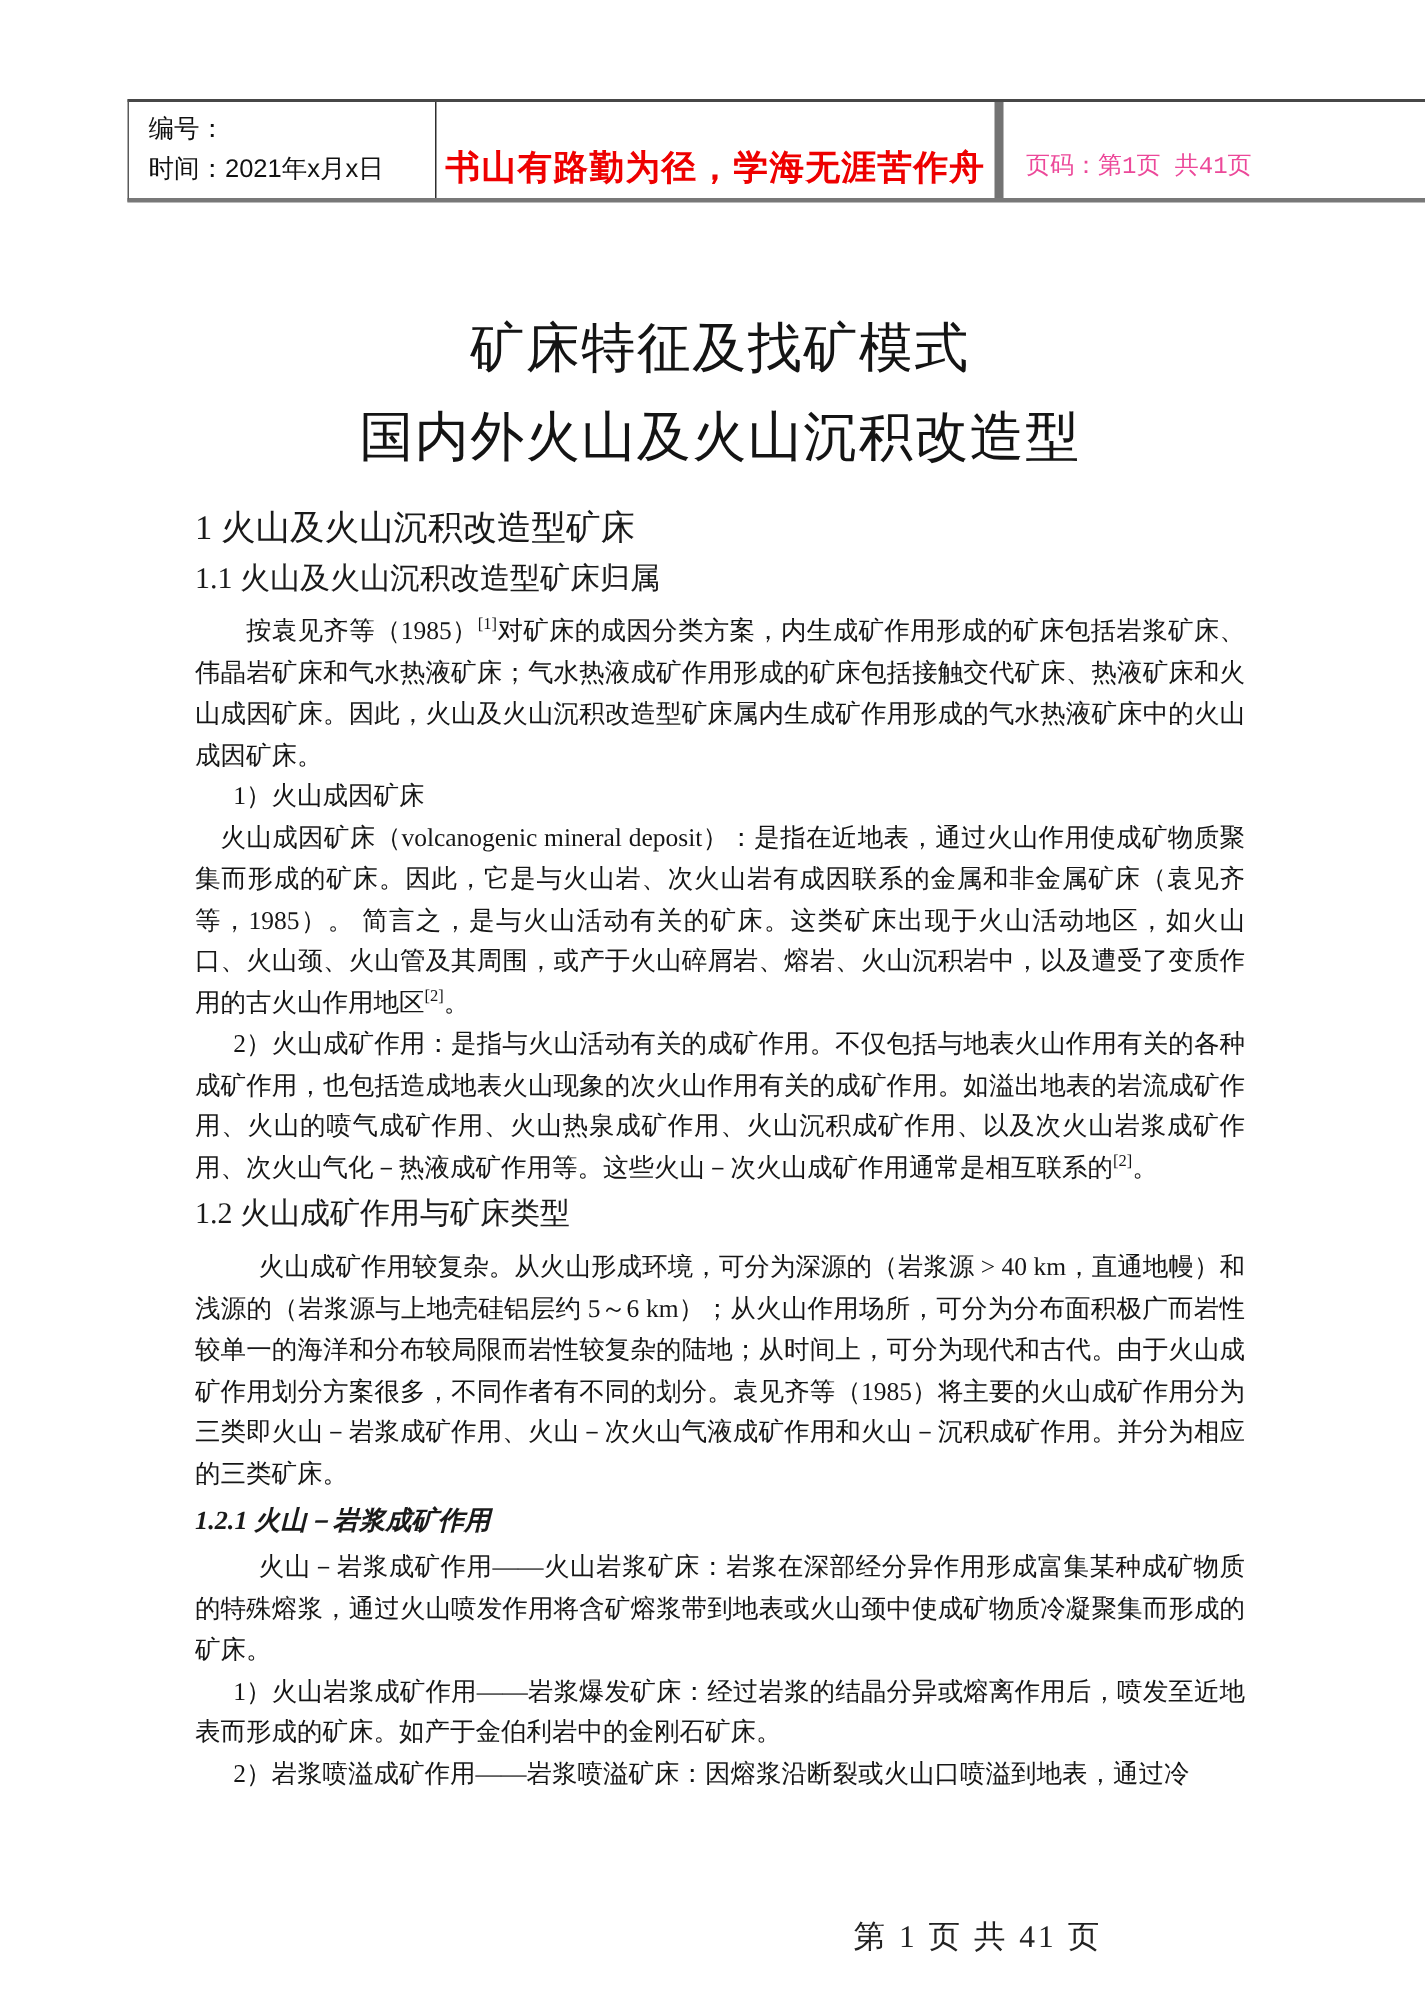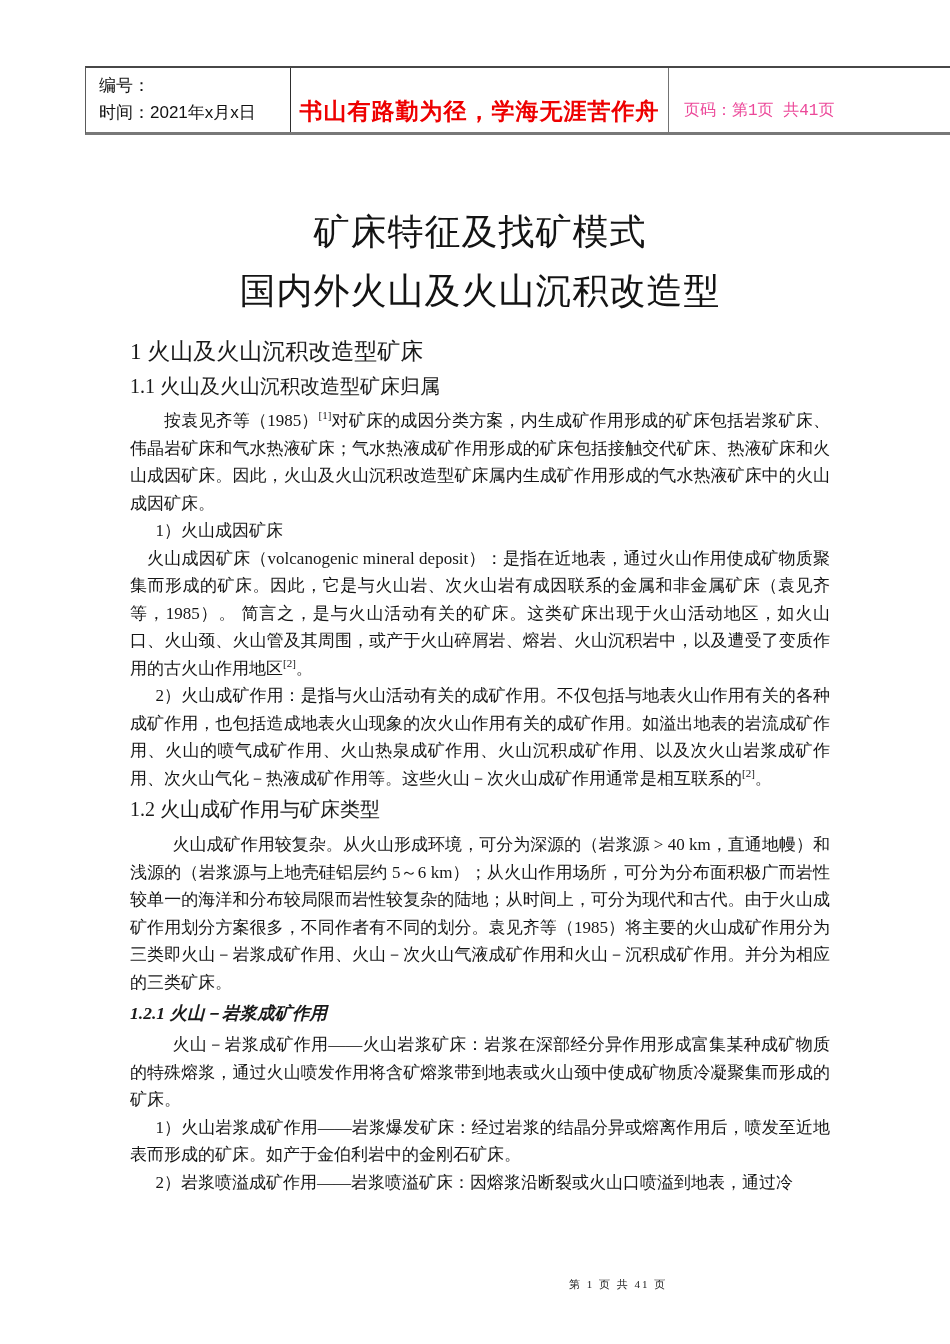--- a/index.html
+++ b/index.html
@@ -21,21 +21,21 @@
     border-left:1px solid #5a5a5a;
     border-right:1px solid #5a5a5a;
     font-family:"Liberation Sans","DejaVu Sans",sans-serif;
   }
   .hcell{box-sizing:border-box;height:100%;}
   .hcell-meta{
     width:205px;border-right:1px solid #2e2e2e;
     padding:4px 0 0 13px;font-size:17px;line-height:27px;color:#111;
   }
   .hcell-motto{
-    width:378px;border-right:1px solid #737373;
+    width:378px;border-right:6px solid #737373;
     display:flex;align-items:flex-end;justify-content:center;
     padding-bottom:7px;
   }
   .motto-text{
     color:#ee0000;font-weight:bold;font-size:23px;line-height:26px;
     font-family:"Liberation Serif","DejaVu Serif",serif;
     letter-spacing:1px;white-space:nowrap;
   }
   .hcell-page{
     flex:1;display:flex;align-items:flex-end;
@@ -54,21 +54,21 @@
   .b-h3{font-size:17.5px;line-height:26px;margin:4px 0 5px;font-weight:bold;font-style:italic;}
   .b-p{
     margin:0;font-size:17px;line-height:27.5px;
     text-align:justify;text-justify:inter-ideograph;color:#161616;
   }
   .b-p sup{font-size:11px;line-height:0;vertical-align:super;}
 
   
   .page-footer{
     position:absolute;left:569px;top:1277px;
-    font-size:11px;letter-spacing:2px;color:#222;white-space:nowrap;
+    font-size:21px;letter-spacing:2px;color:#222;white-space:nowrap;
   }
 </style>
 </head>
 <body>
 
 <div class="page">
 
   <div class="header-table">
     <div class="hcell hcell-meta">
       <div>编号：</div>

